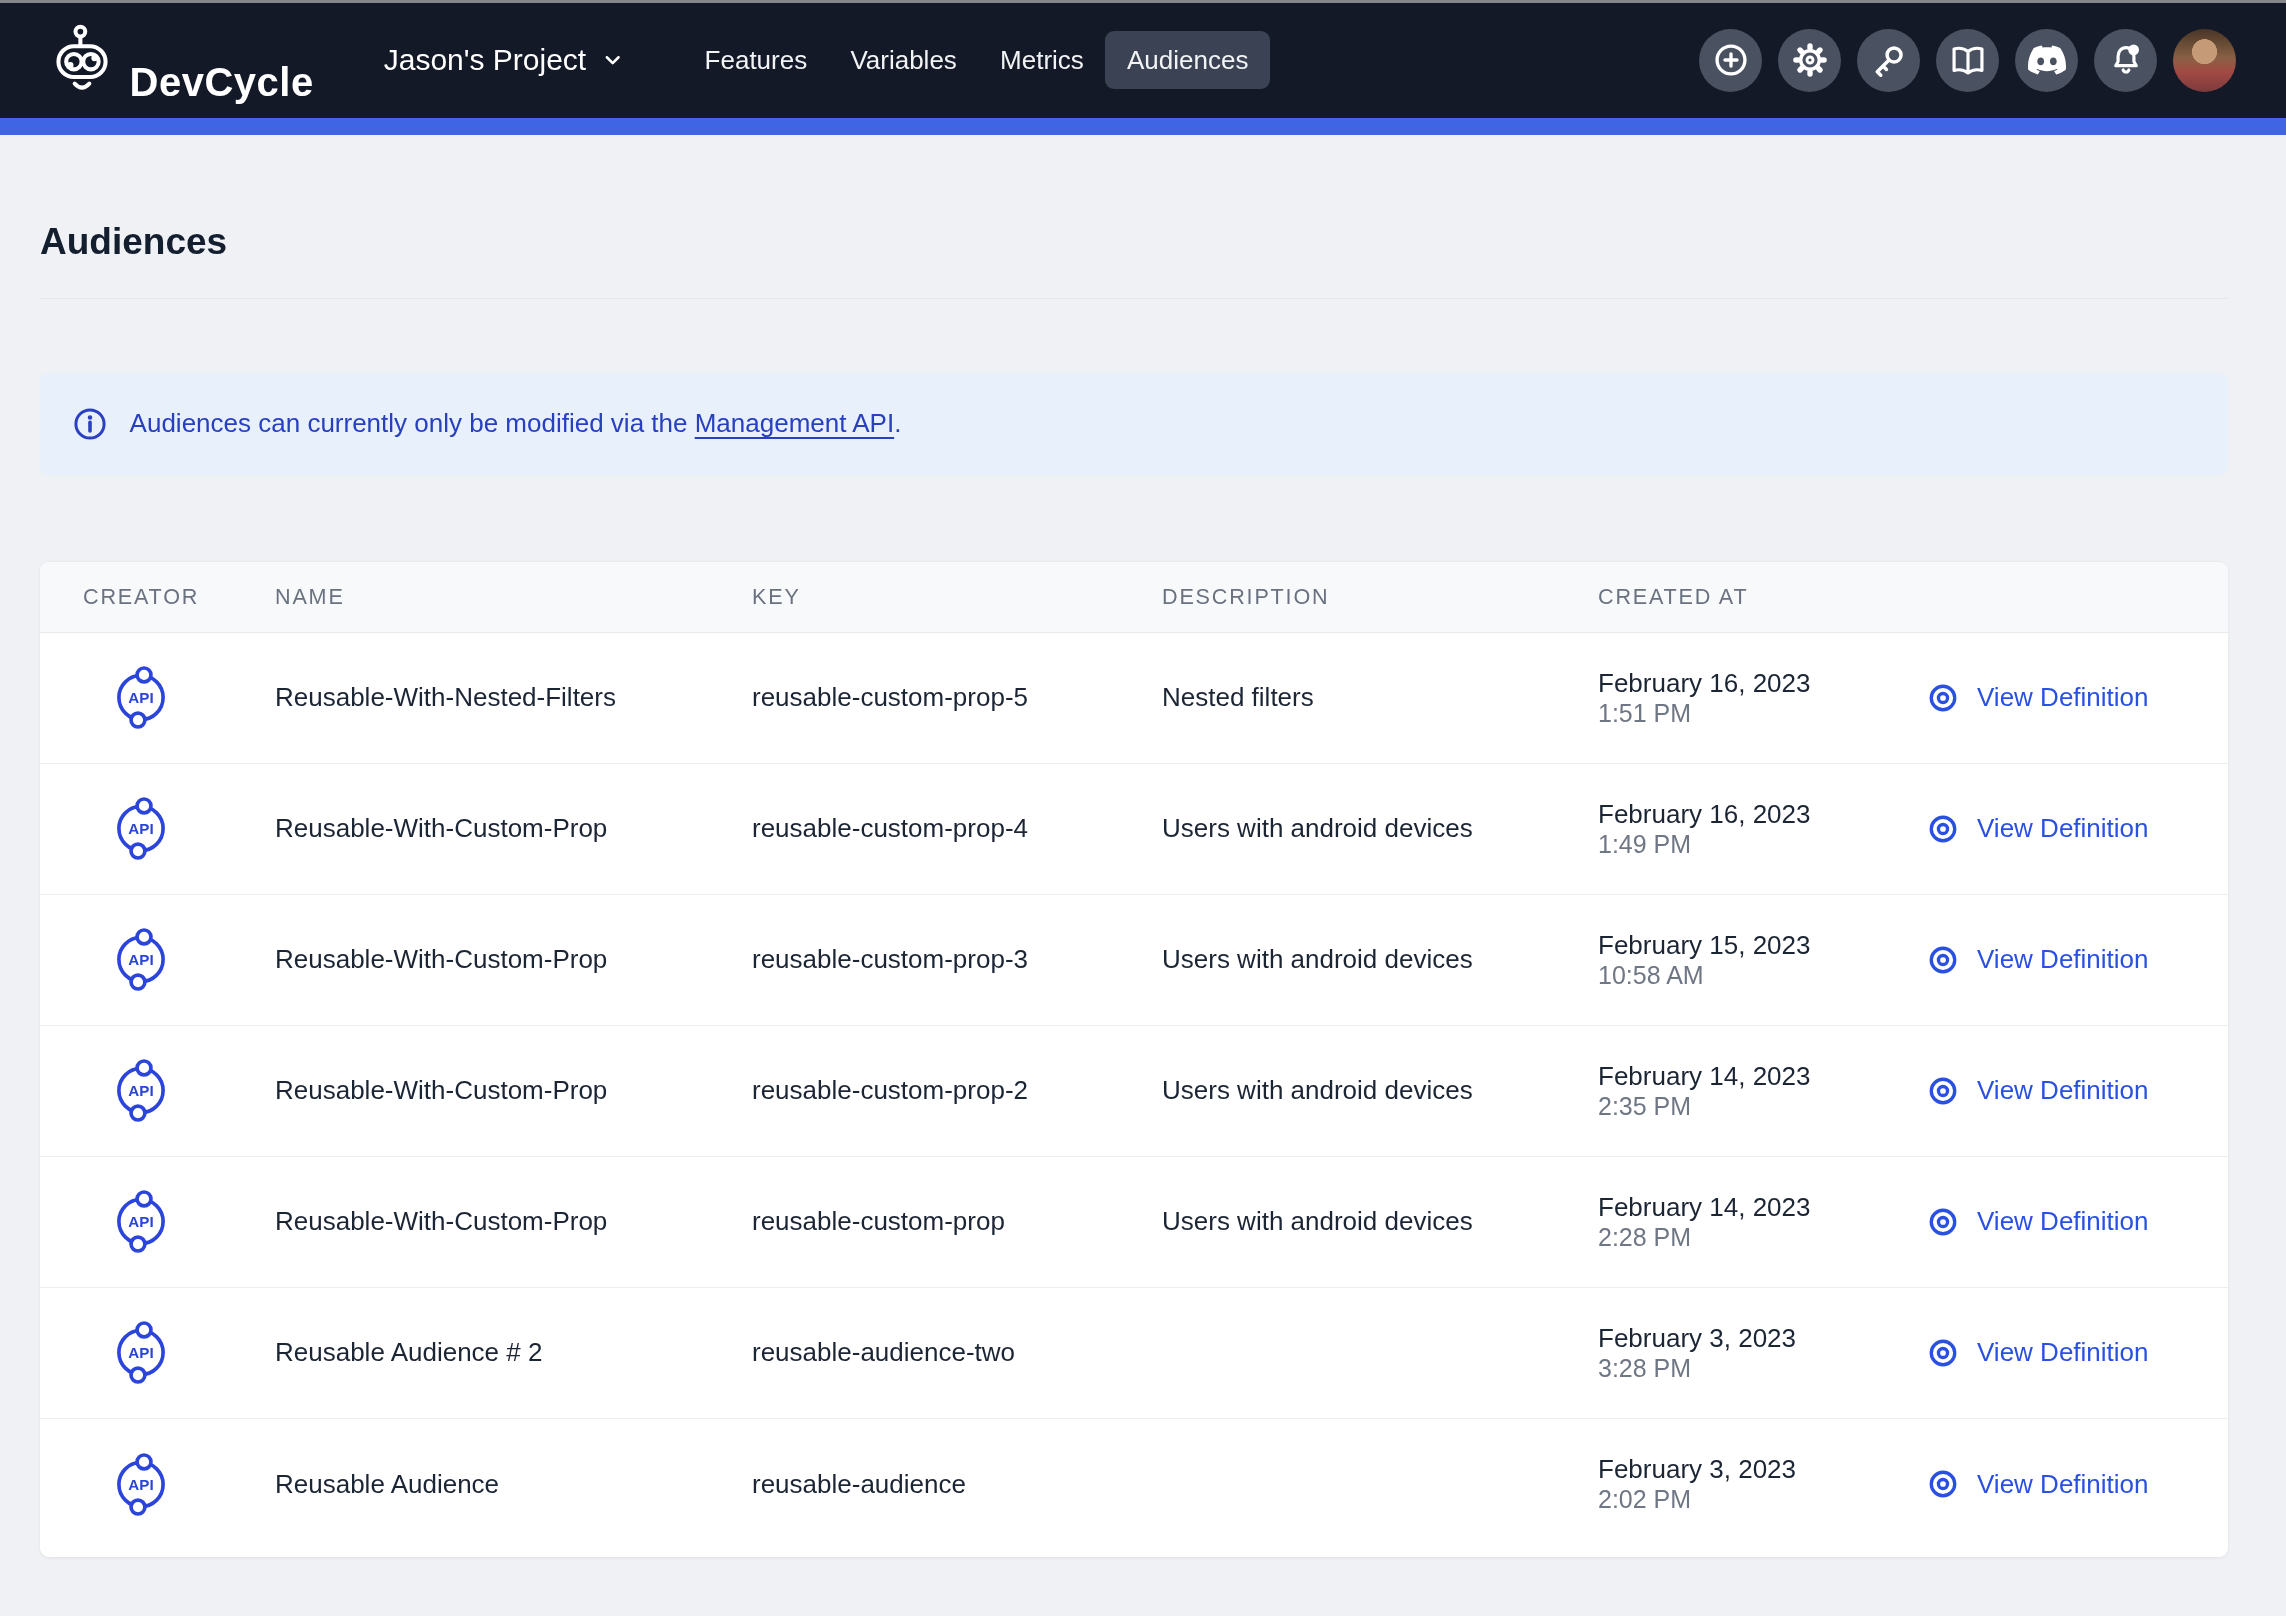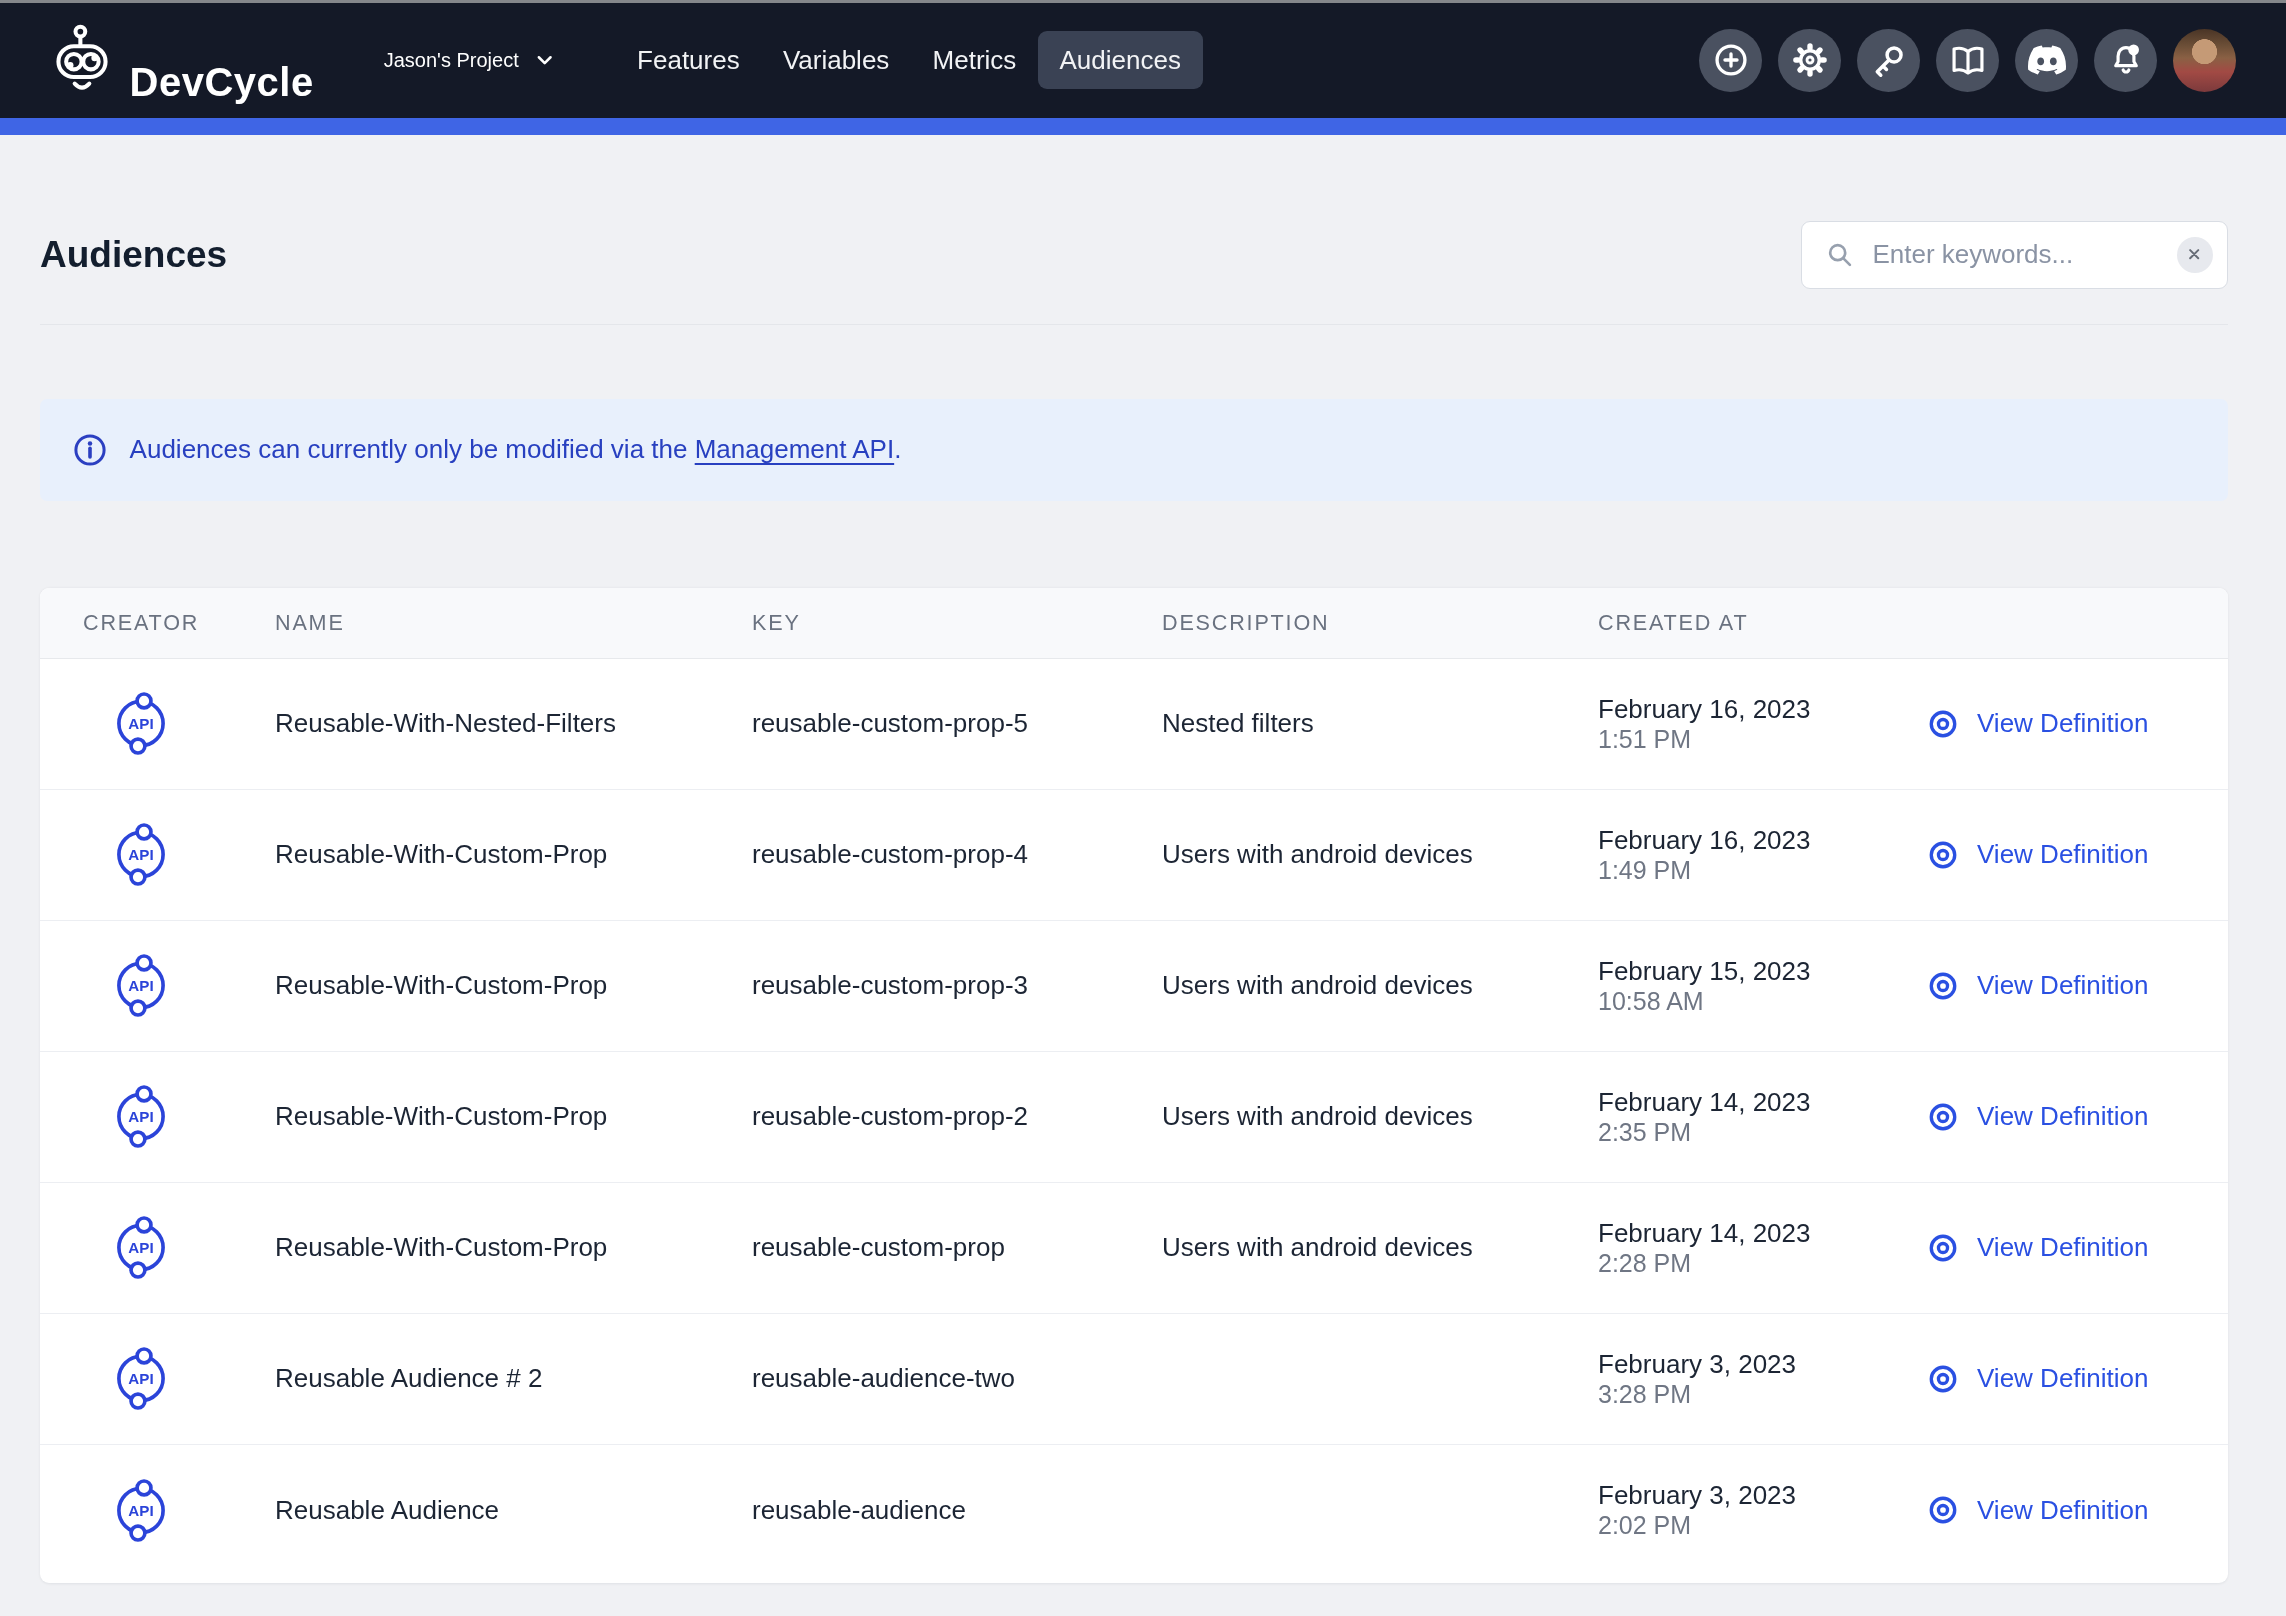--- a/index.html
+++ b/index.html
@@ -2,21 +2,21 @@
 <html style="--navbar-bg: #141927; --accent-bar: #3f65e5; --page-bg: #f0f1f4; --banner-bg: #e8f0fc; --banner-text: #2840c0; --link-blue: #2a50e2; --badge-blue: #2b44d9;font-size:14.4px"><head>
 <meta charset="utf-8">
 <style>
 * { box-sizing:border-box; margin:0; padding:0; }
 html,body { width:2286px; height:1617px; }
 body { font-family:"Liberation Sans",sans-serif; background:var(--page-bg,#f0f1f4); overflow:hidden; }
 .top-edge { height:2.7px; background:#85878b; }
 .navbar { height:115px; background:var(--navbar-bg,#141927); display:flex; align-items:center; padding:0 50px 0 56px; }
 .brand { display:flex; align-items:center; gap:21.6px; }
 .brand-text { color:#fff; font-size:40px; font-weight:bold; letter-spacing:0.5px;margin-top:45px; }
-.project { display:flex; align-items:center; gap:14.4px; margin-left:70px; color:#fff; font-size:20px; font-weight:500; }
+.project { display:flex; align-items:center; gap:14.4px; margin-left:70px; color:#fff; font-size:30px; font-weight:500; }
 .nav-items { margin-left:59px; display:flex; align-items:center; font-size:26px; color:#f2f3f5; font-weight:500; }
 .nav-item { padding:13.5px 21.6px; border-radius:9px; }
 .nav-item.active { background:#3a4254; }
 .nav-right { margin-left:auto; display:flex; align-items:center; gap:16px; }
 .icon-btn { width:63px; height:63px; border-radius:50%; background:#4a5160; display:flex; align-items:center; justify-content:center; border:none; }
 .icon-btn svg { width:38px; height:38px; }
 .avatar { width:63px; height:63px; border-radius:50%; background:radial-gradient(circle at 50% 36%, #c59a76 0 24%, rgba(0,0,0,0) 25%), linear-gradient(180deg, #4a3526 0%, #6e5038 28%, #8a6044 46%, #a24a44 68%, #7c3a3c 100%); }
 .accent { height:17px; background:var(--accent-bar,#3f65e5); }
 .container { padding:0 58px 0 40px; }
 .title-row { padding-top:86px; display:flex; justify-content:space-between; align-items:center; }
@@ -120,32 +120,20 @@
       </button>
       <div class="avatar"></div>
     </div>
 </header>
 
 <div class="accent"></div>
 
 <main class="container">
   <div class="title-row">
     <h1>Audiences</h1>
-    <div class="search">
-      <svg width="29" height="29" viewBox="0 0 24 24" fill="none">
-          <circle cx="10.5" cy="10.5" r="6.2" stroke="#97a0ae" stroke-width="2.2"></circle>
-          <line x1="15.2" y1="15.2" x2="20.6" y2="20.6" stroke="#97a0ae" stroke-width="2.2" stroke-linecap="round"></line>
-        </svg>
-      <input placeholder="Enter keywords..." style="">
-      <button class="clear-btn">
-        <svg width="14.4" height="14.4" viewBox="0 0 16 16">
-            <path d="M3.5 3.5l9 9M12.5 3.5l-9 9" stroke="#666c76" stroke-width="2.2" stroke-linecap="round"></path>
-          </svg>
-      </button>
-    </div>
   </div>
   <hr class="divider">
   <div class="banner">
     <svg width="36" height="36" viewBox="0 0 24 24" fill="none">
       <circle cx="12" cy="12" r="9.4" stroke="#2b3fc1" stroke-width="2"></circle>
       <circle cx="12" cy="7.6" r="1.5" fill="#2b3fc1"></circle>
       <line x1="12" y1="10.8" x2="12" y2="16.6" stroke="#2b3fc1" stroke-width="2.4" stroke-linecap="round"></line>
     </svg>
     <p class="banner-text"><span>Audiences can currently only be modified via the </span><a href="#">Management API</a><span>.</span></p>
   </div>

